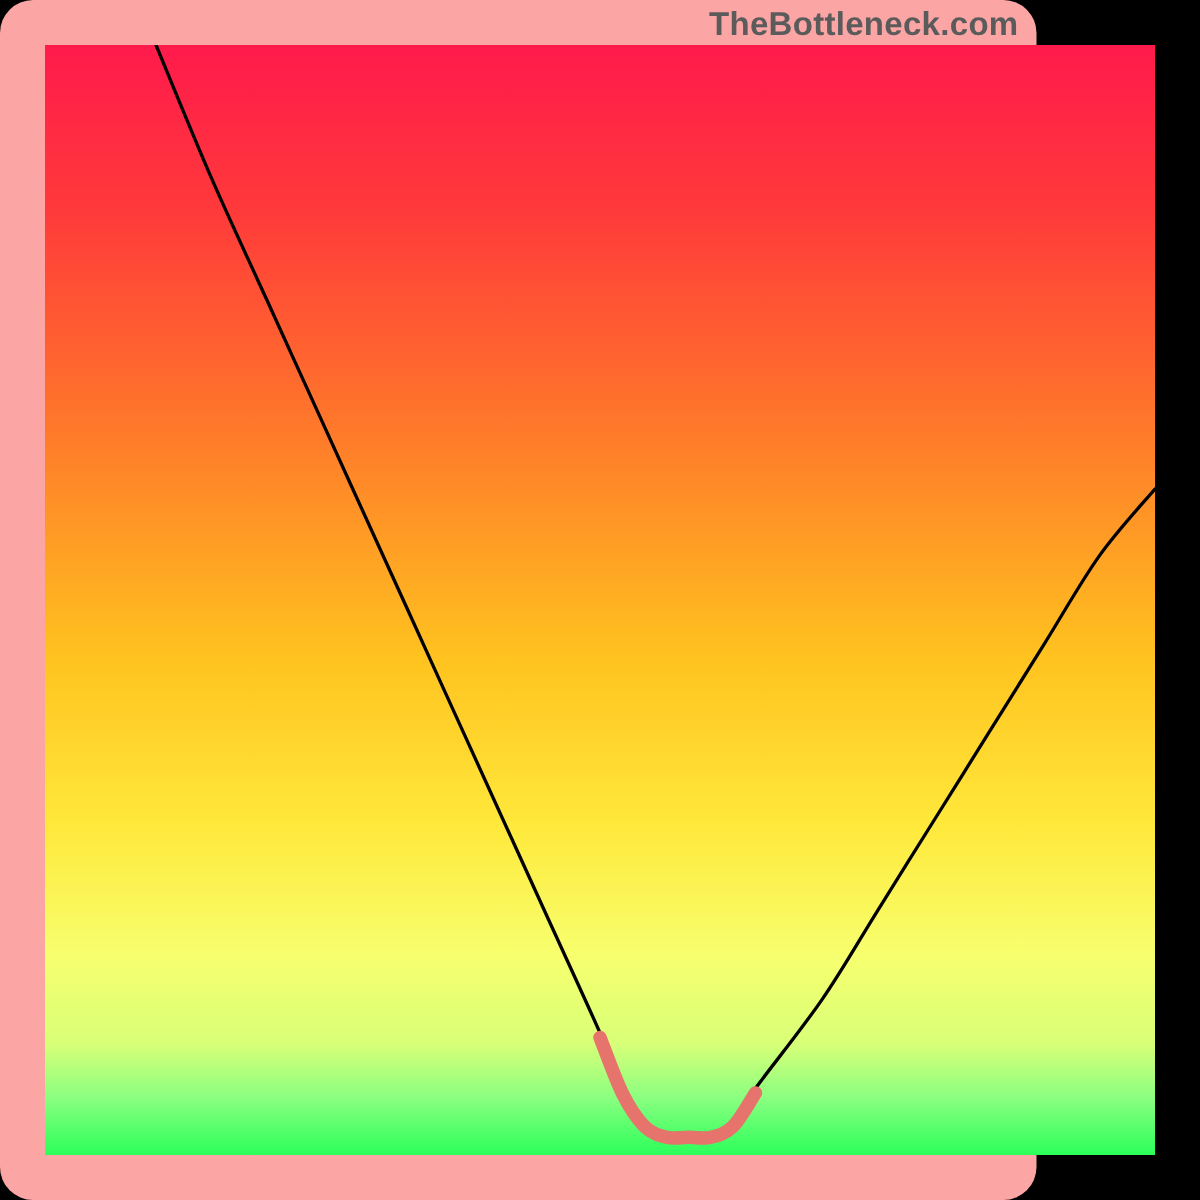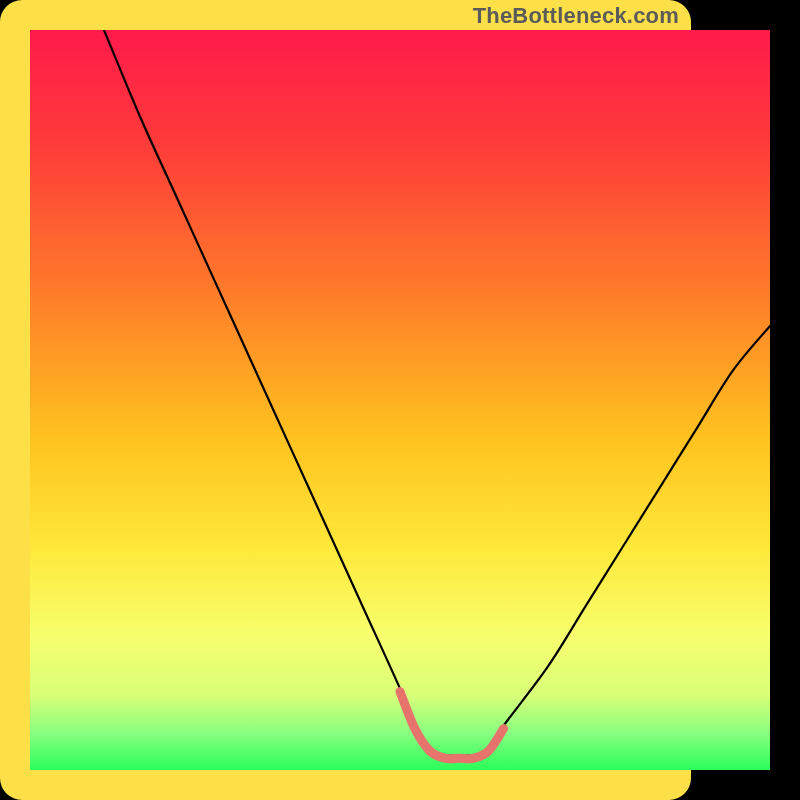--- a/index.html
+++ b/index.html
@@ -8,21 +8,21 @@
     width: 800px;
     height: 800px;
     background: #000;
     font-family: Arial, Helvetica, sans-serif;
     overflow: hidden;
   }
   .frame {
     position: relative;
     width: 691px;
     height: 800px;
-    background: #fde047;
+    background: #fca5a5;
     border-radius: 22px;
   }
   .watermark {
     position: absolute;
     top: 3px;
     right: 12px;
     color: #5b5b5b;
     font-size: 22px;
     font-weight: 600;
     letter-spacing: 0.2px;

